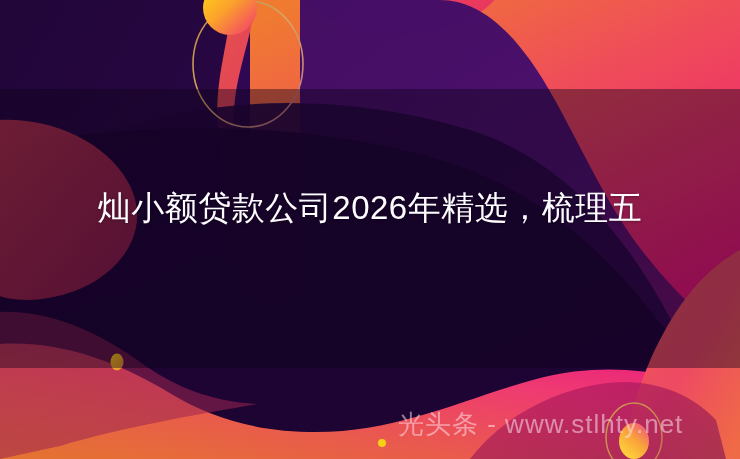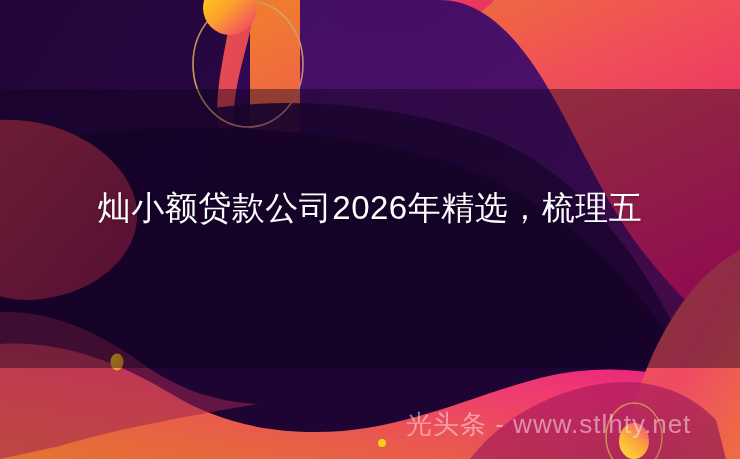--- a/index.html
+++ b/index.html
@@ -63,21 +63,20 @@
   .watermark {
     position: absolute;
     left: 398px;
     top: 408px;
     font-size: 26px;
     line-height: 32px;
     color: rgba(255, 232, 240, 0.52);
     letter-spacing: 1px;
     white-space: nowrap;
     font-weight: 400;
-    margin-left: 8px;
   }
 </style>
 </head>
 <body>
 
 <div id="poster">
 
   <svg class="layer" viewBox="0 0 740 459" preserveAspectRatio="none" xmlns="http://www.w3.org/2000/svg">
     <defs>
       <linearGradient id="gTopLeft" x1="0" y1="0.15" x2="1" y2="0.55">

